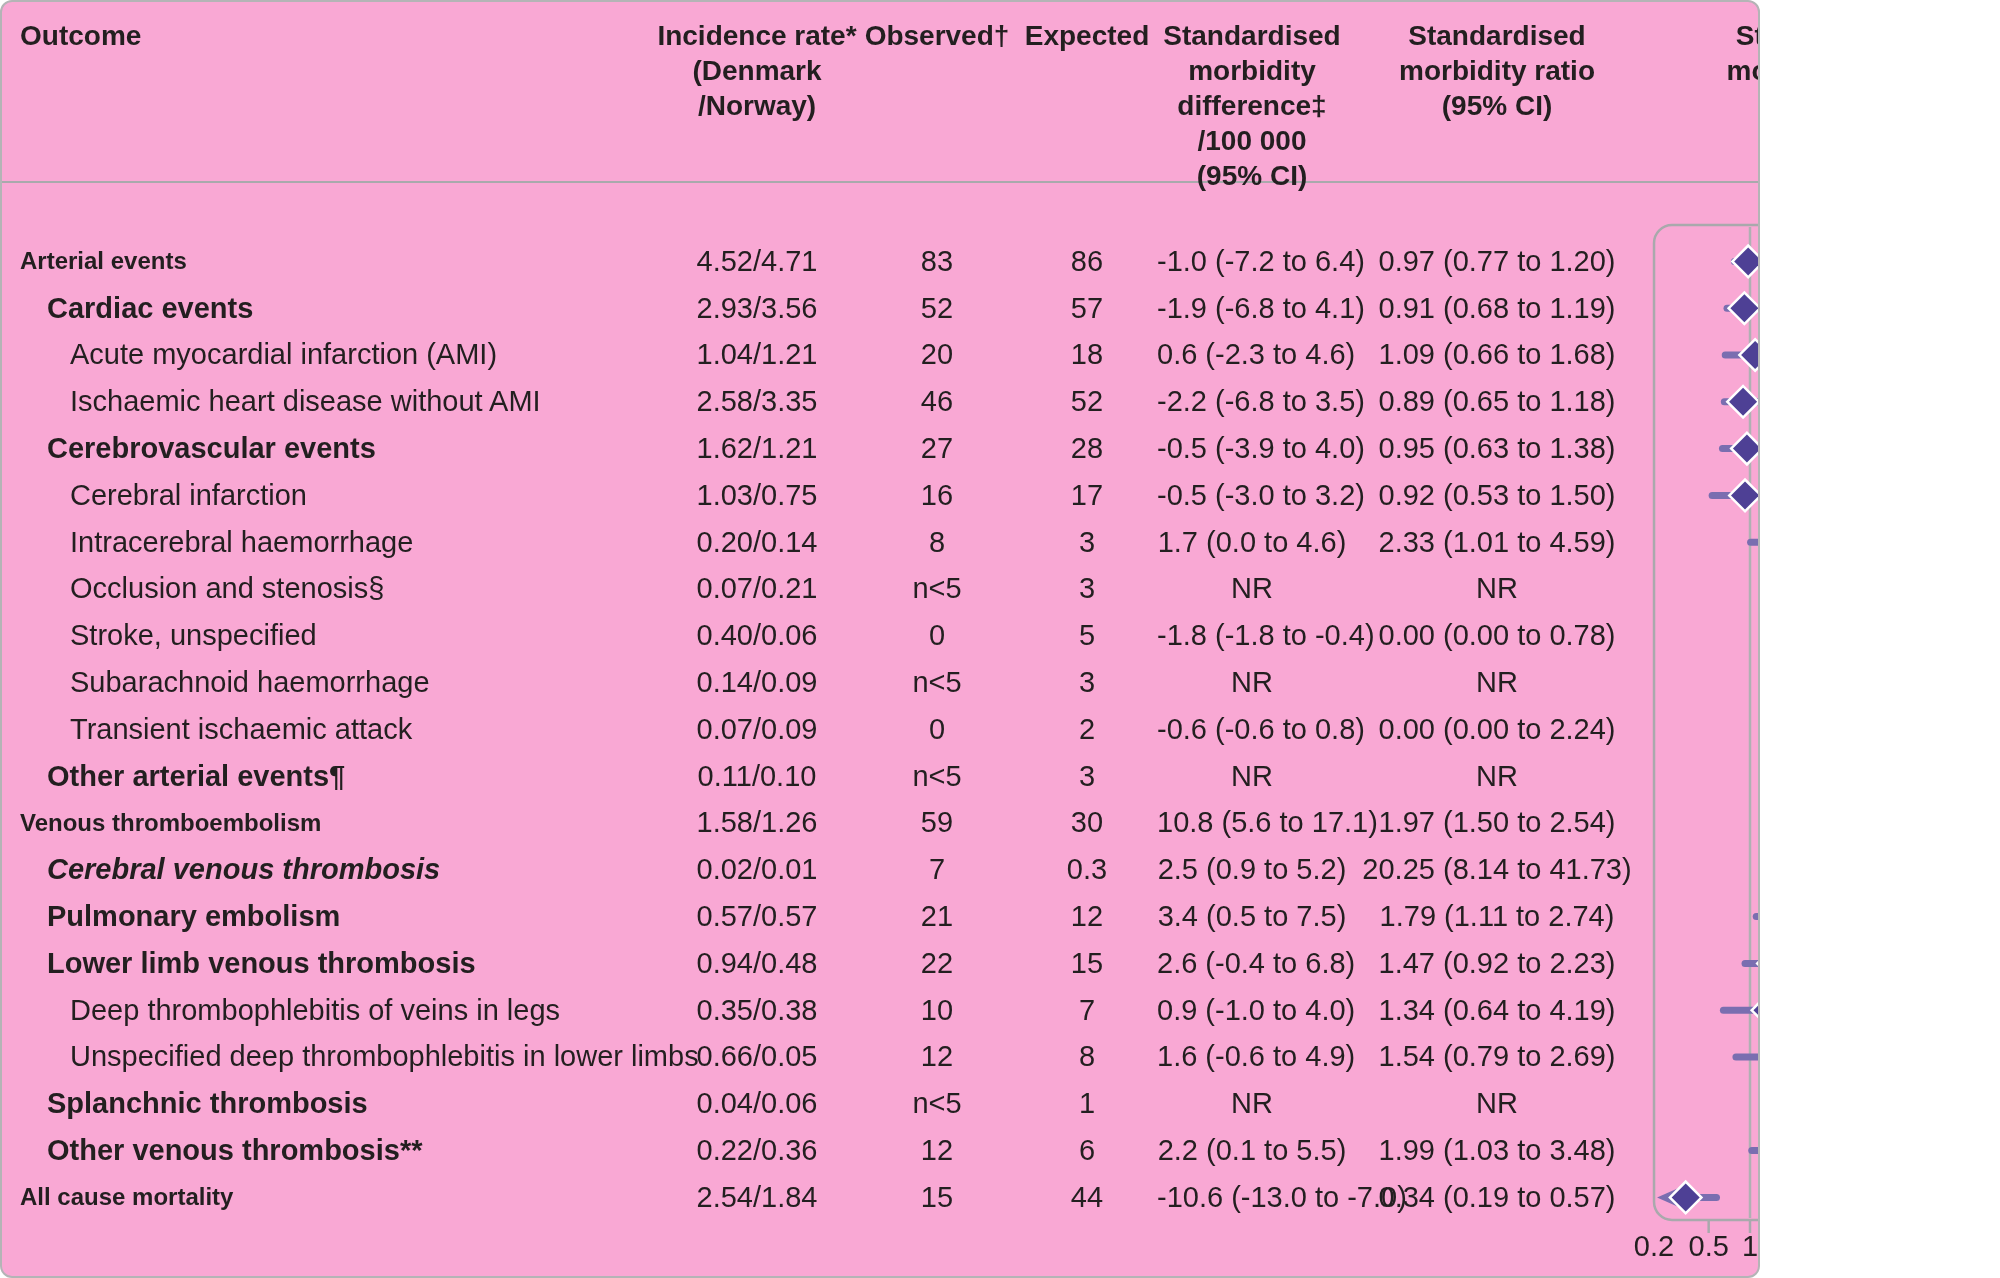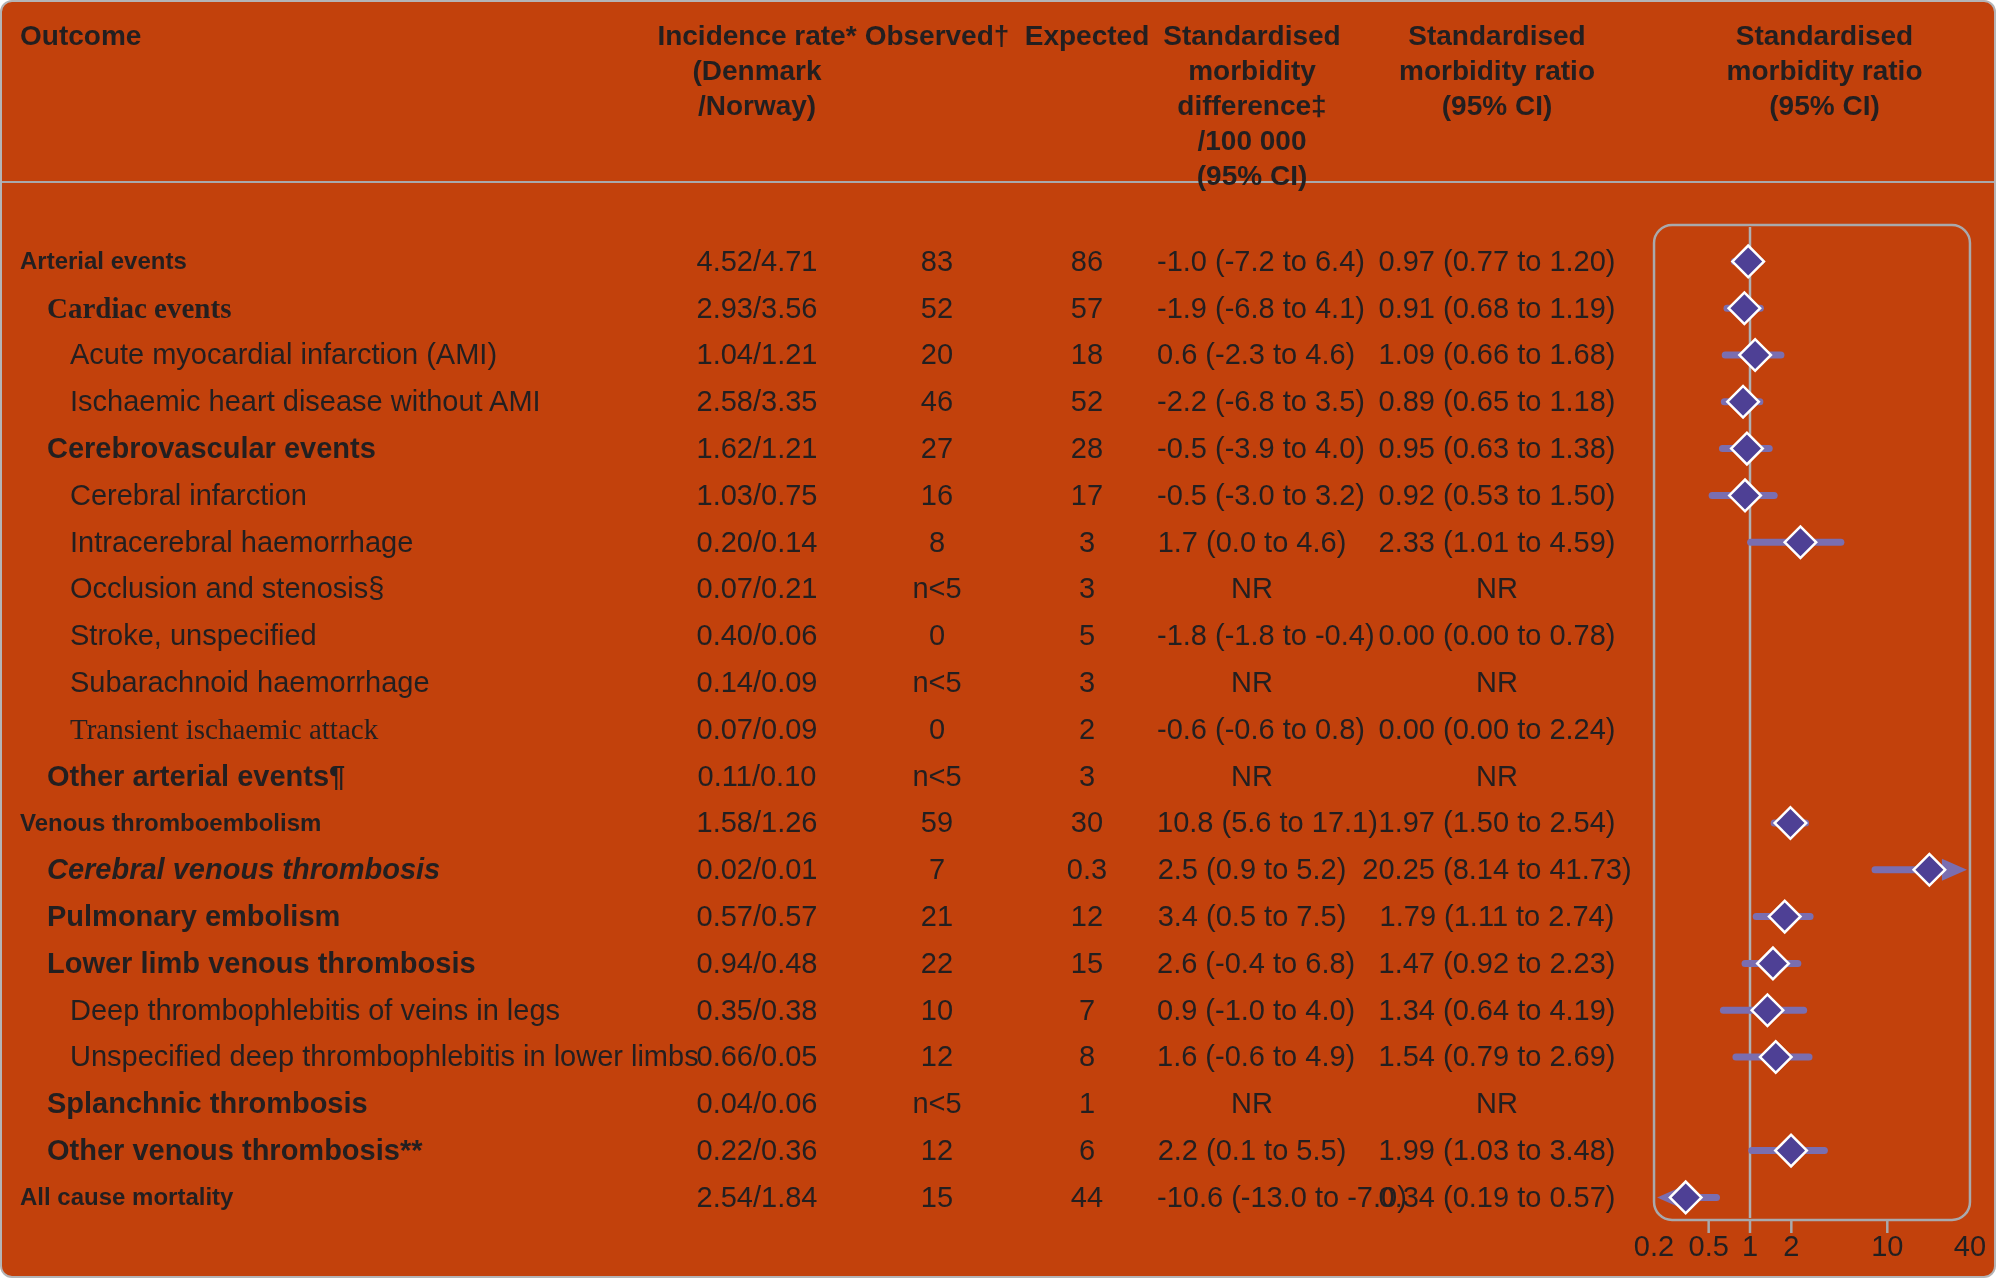--- a/index.html
+++ b/index.html
@@ -1,22 +1,22 @@
 <!DOCTYPE html>
 <html><head>
 <meta charset="utf-8">
 <style>
   html,body{margin:0;padding:0;background:#ffffff;}
   .figure{
     position:relative;
-    width:1996px;height:1278px;
+    width:1760px;height:1278px;
     box-sizing:border-box;
     border:2px solid #b4b4b6;
     border-radius:12px;
-    background:#c2410c;
+    background:#f9a8d4;
     font-family:"Liberation Sans", sans-serif;
     color:#231f20;
     overflow:hidden;
   }
   .header{
     position:absolute;top:0;left:0;width:100%;height:181px;
     box-sizing:border-box;
     border-bottom:2px solid #a9a9ac;
     display:grid;
     grid-template-columns:655px 200px 160px 140px 190px 300px 355px;
@@ -72,21 +72,21 @@
   <div class="rows" id="rows">
       <div class="trow">
         <div class="outcome-cell lvl0" style="padding-left: 18px;">Arterial events</div>
         <div class="cell">4.52/4.71</div>
         <div class="cell">83</div>
         <div class="cell">86</div>
         <div class="cell">-1.0 (-7.2 to 6.4)</div>
         <div class="cell">0.97 (0.77 to 1.20)</div>
       </div>
       <div class="trow">
-        <div class="outcome-cell lvl-bold" style="padding-left: 45px; font-family: Liberation Serif, serif;">Cardiac events</div>
+        <div class="outcome-cell lvl-bold" style="padding-left: 45px;">Cardiac events</div>
         <div class="cell">2.93/3.56</div>
         <div class="cell">52</div>
         <div class="cell">57</div>
         <div class="cell">-1.9 (-6.8 to 4.1)</div>
         <div class="cell">0.91 (0.68 to 1.19)</div>
       </div>
       <div class="trow">
         <div class="outcome-cell" style="padding-left: 68px;">Acute myocardial infarction (AMI)</div>
         <div class="cell">1.04/1.21</div>
         <div class="cell">20</div>
@@ -144,21 +144,21 @@
       </div>
       <div class="trow">
         <div class="outcome-cell" style="padding-left: 68px;">Subarachnoid haemorrhage</div>
         <div class="cell">0.14/0.09</div>
         <div class="cell">n&lt;5</div>
         <div class="cell">3</div>
         <div class="cell">NR</div>
         <div class="cell">NR</div>
       </div>
       <div class="trow">
-        <div class="outcome-cell" style="padding-left: 68px; font-family: Liberation Serif, serif;">Transient ischaemic attack</div>
+        <div class="outcome-cell" style="padding-left: 68px;">Transient ischaemic attack</div>
         <div class="cell">0.07/0.09</div>
         <div class="cell">0</div>
         <div class="cell">2</div>
         <div class="cell">-0.6 (-0.6 to 0.8)</div>
         <div class="cell">0.00 (0.00 to 2.24)</div>
       </div>
       <div class="trow">
         <div class="outcome-cell lvl-bold" style="padding-left: 45px;">Other arterial events¶</div>
         <div class="cell">0.11/0.10</div>
         <div class="cell">n&lt;5</div>

